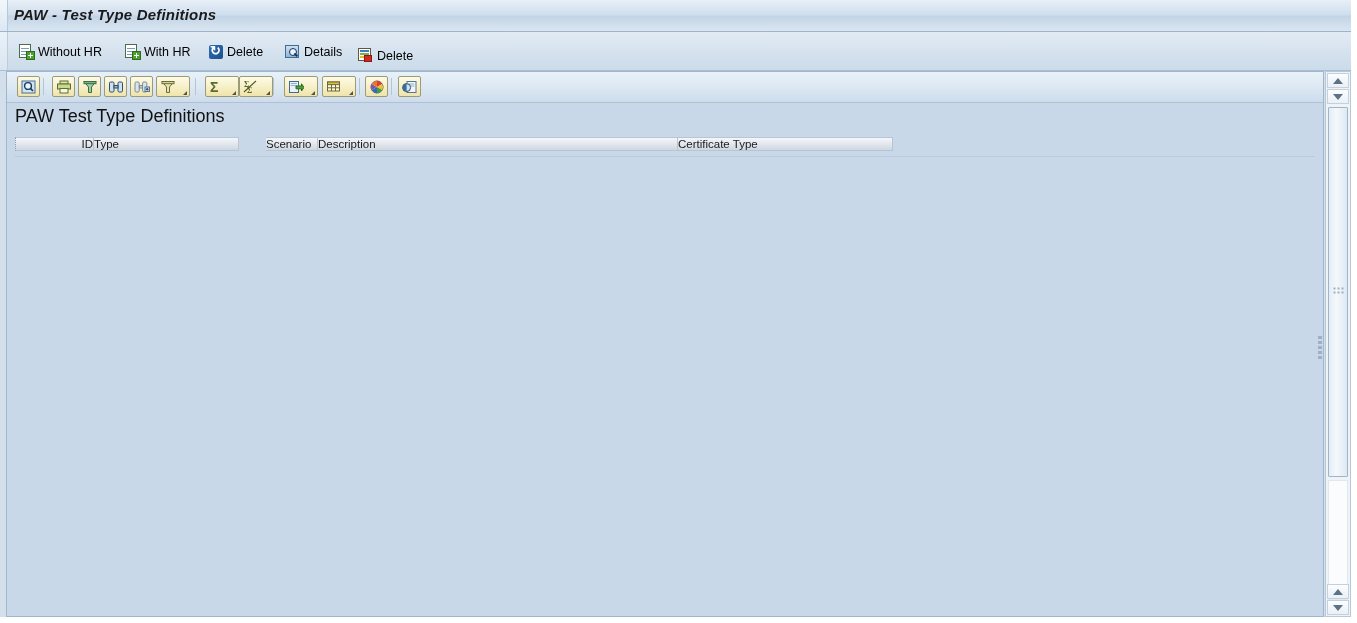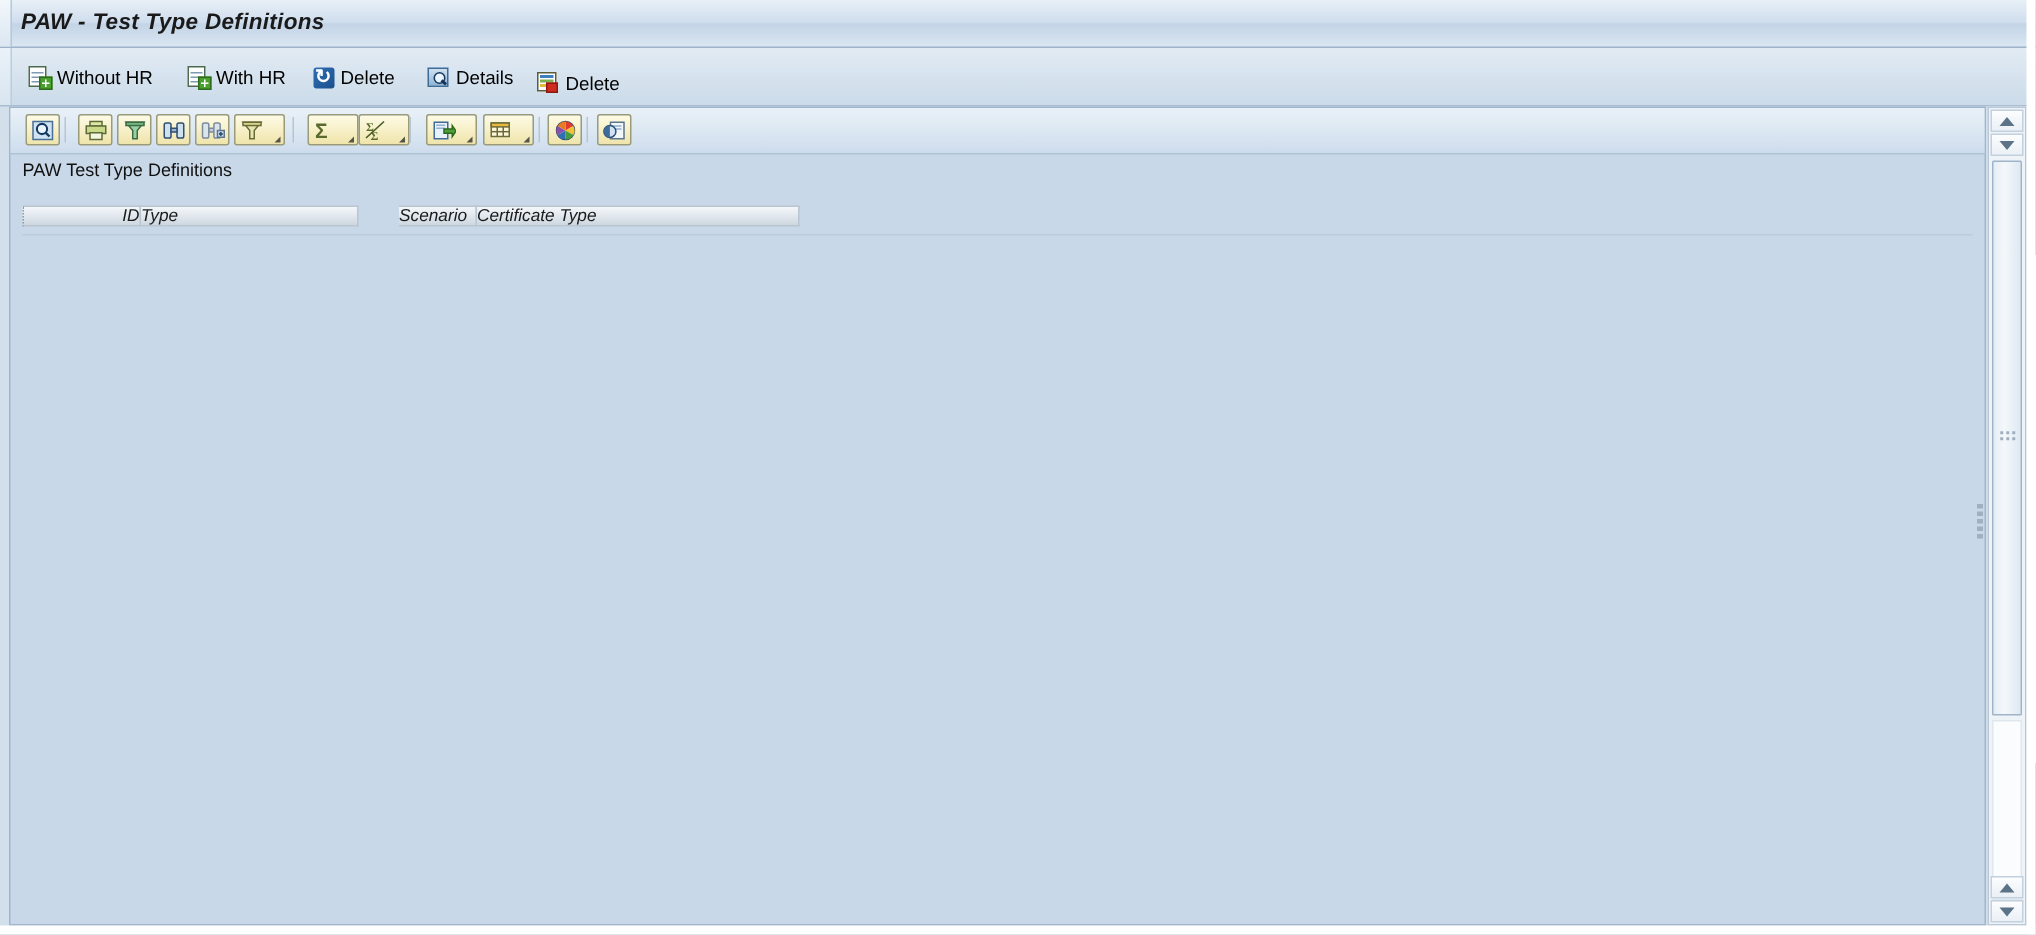--- a/index.html
+++ b/index.html
@@ -149,34 +149,34 @@
   }
   .gsep{
     position:absolute;top:6px;width:1px;height:17px;background:#b7c4d2;
   }
 
   .gico{display:block;}
 
   
   .gridtitle{
     position:absolute;left:8px;top:34px;
-    font-size:12px;color:#111;white-space:nowrap;
+    font-size:18px;color:#111;white-space:nowrap;
   }
   
   .hdrrow{
     position:absolute;left:8px;top:65px;height:19px;
     display:flex;
   }
   .hcell{
     height:14px;box-sizing:border-box;
     background:linear-gradient(to bottom,#f4f7fa 0%,#e3e9ef 45%,#ced7e0 100%);
     border:1px solid #b9c5d1;border-left:none;
     display:flex;align-items:center;
     font-size:11.5px;color:#1b1b1b;
-    padding:0 0;overflow:hidden;white-space:nowrap;font-style:italic;
+    padding:0 0;overflow:hidden;white-space:nowrap;
   }
   .hcell:first-child{border-left:1px dotted #8a99a8;}
   .hcell.r{justify-content:flex-end;}
   .gridbody{
     position:absolute;left:8px;top:84px;right:8px;bottom:8px;
     background:#c8d8e8;border-top:1px solid #bcccdb;
   }
 
   
   .vscroll{
@@ -429,20 +429,21 @@
         </span>
       </div>
     </div>
 
     <div class="gridtitle">PAW Test Type Definitions</div>
 
     <div class="hdrrow">
       <div class="hcell r" style="width:79px;">ID</div>
       <div class="hcell" style="width:145px;">Type</div>
       <div class="hcell" style="width:52px;margin-left:27px;">Scenario</div>
+      <div class="hcell" style="width:360px;">Description</div>
       <div class="hcell" style="width:215px;">Certificate Type</div>
     </div>
 
     <div class="gridbody"></div>
   </div>
 
   <div class="splitgrip">
     <i style="top:0;"></i>
       <i style="top:5px;"></i>
       <i style="top:10px;"></i>

